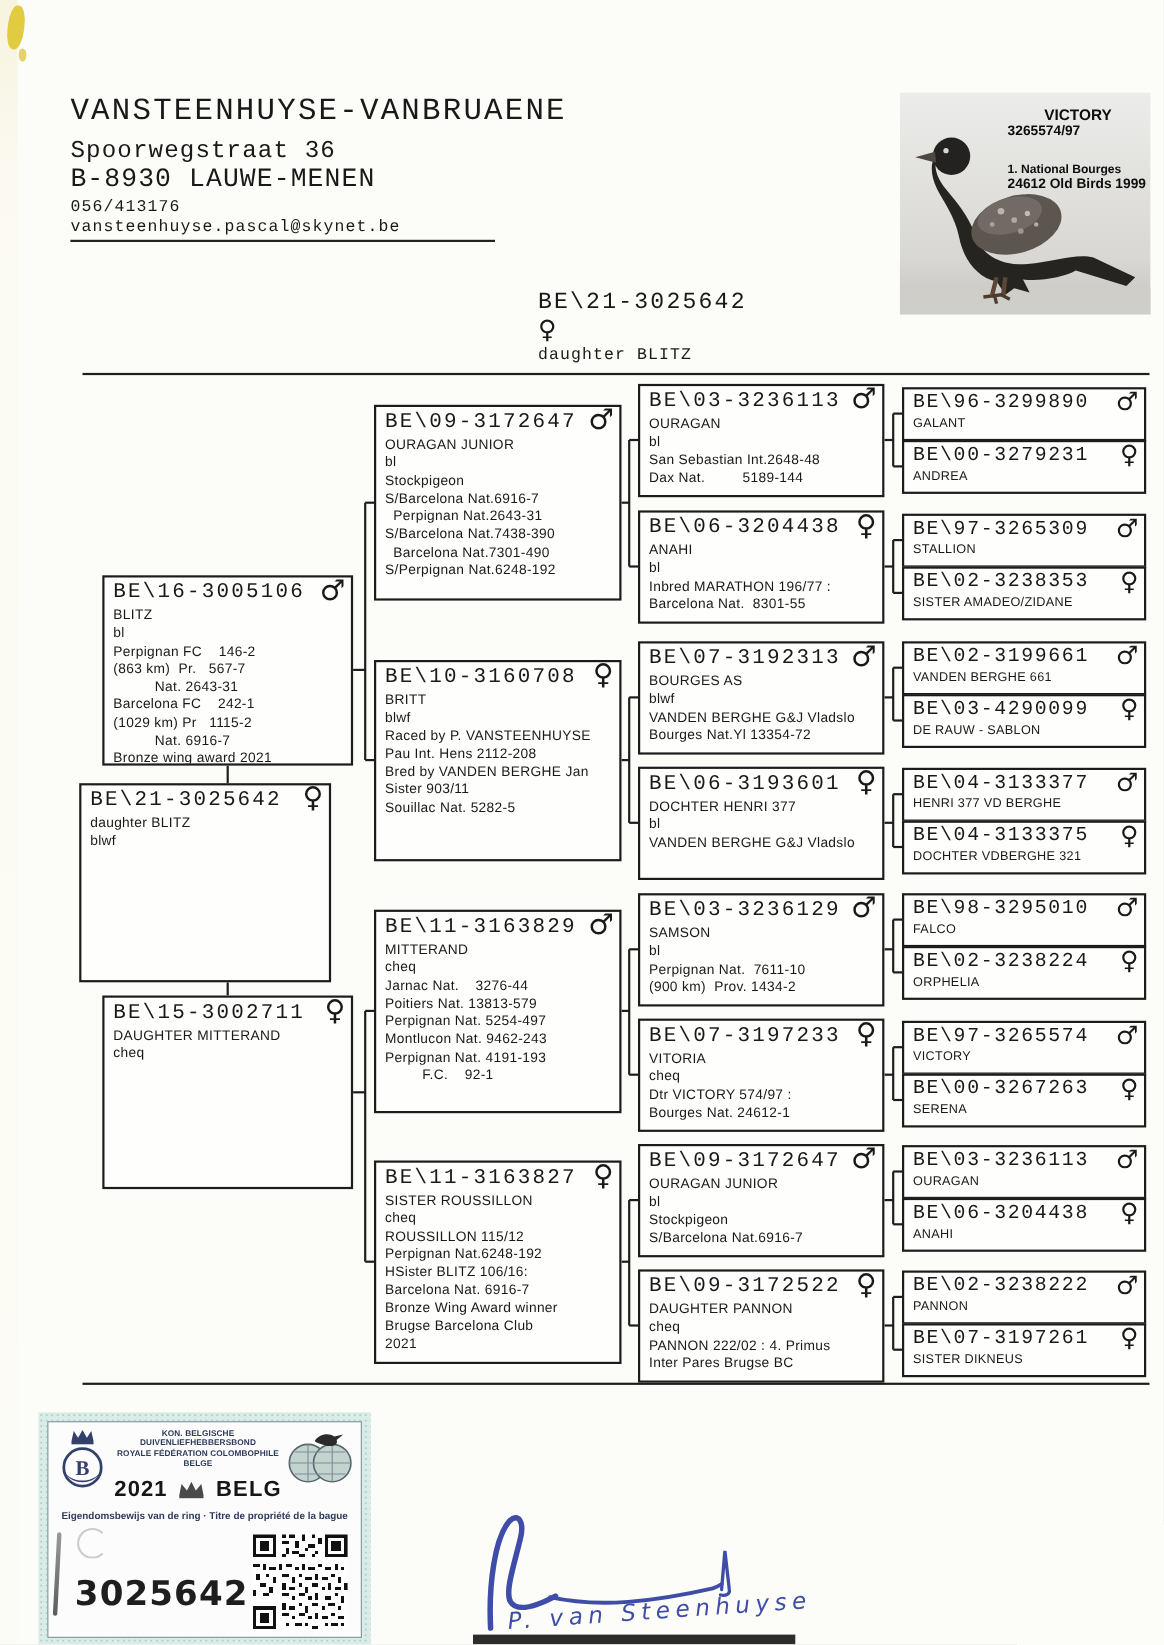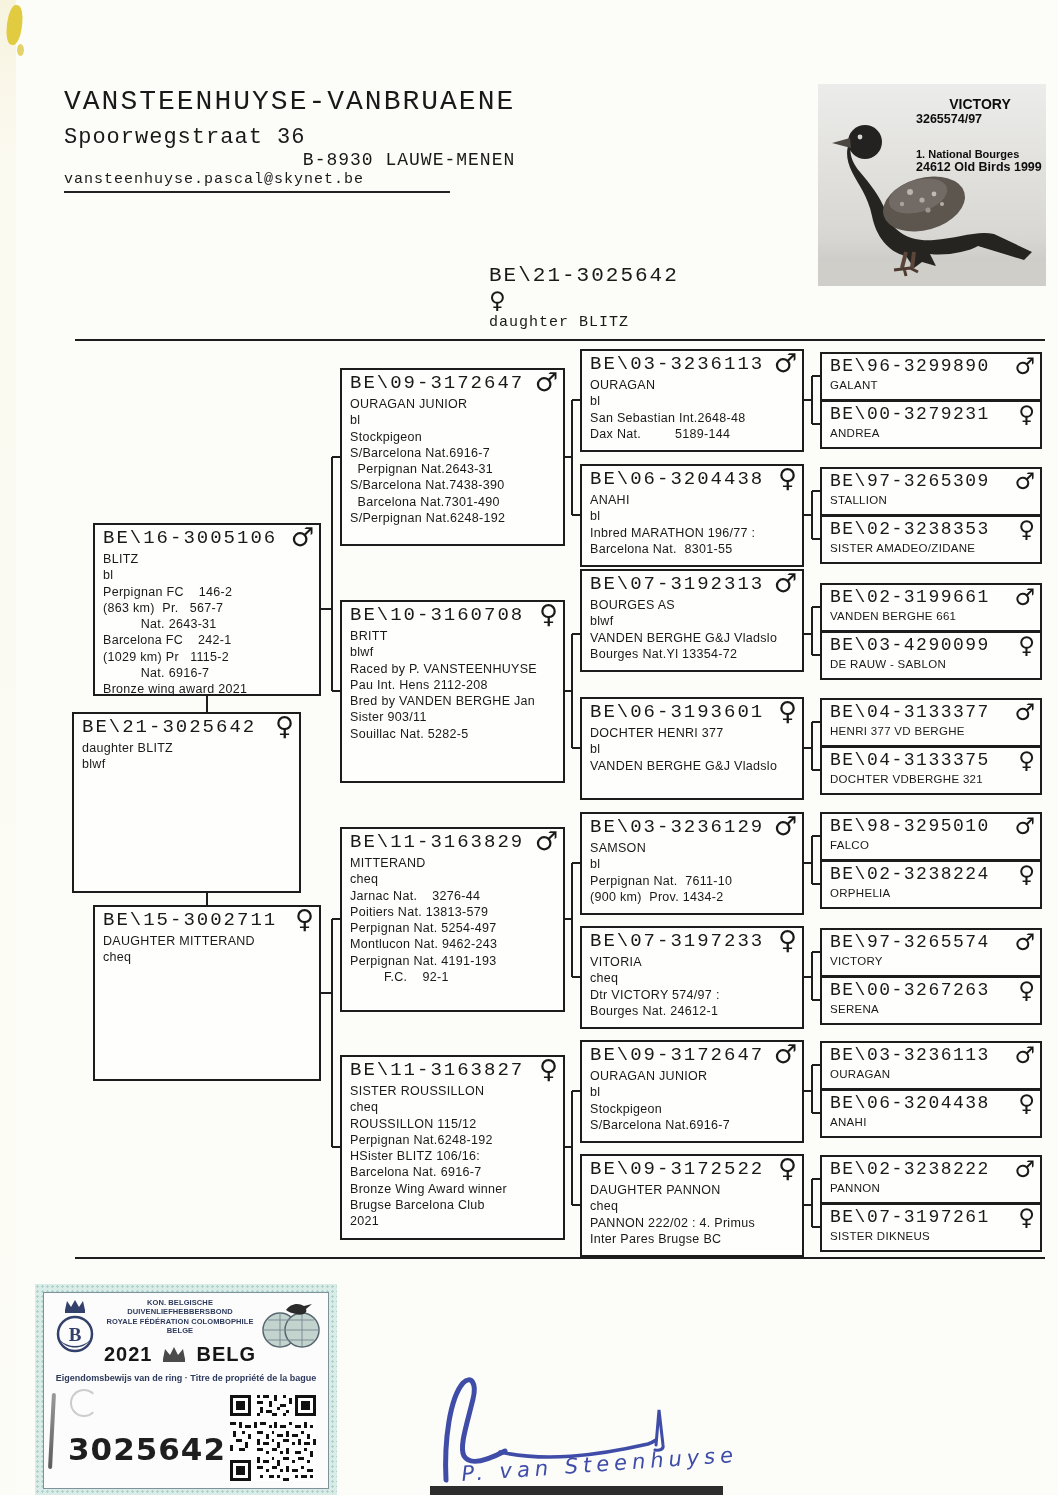--- a/index.html
+++ b/index.html
@@ -8,21 +8,21 @@
   .edge-strip{position:absolute;left:0;top:0;width:16px;height:100%;
         background:linear-gradient(180deg,#f5f1d8 0%,#fbf9ee 10%,#fcfcf6 100%);opacity:.8;}
   .corner-blob{position:absolute;left:7px;top:5px;width:15px;height:40px;background:#e0cb41;
         border-radius:45%;transform:rotate(7deg);}
   .corner-blob2{position:absolute;left:17px;top:44px;width:7px;height:12px;background:#e4d36a;border-radius:50%;}
 
   
   .owner{position:absolute;left:64px;top:86px;}
   .owner-name{font-size:28px;letter-spacing:2px;}
   .owner-street{font-size:22px;letter-spacing:1px;margin-top:8px;}
-  .owner-city{font-size:18px;letter-spacing:1px;text-align:right;}
+  .owner-city{font-size:24px;letter-spacing:1px;}
   .owner-phone{font-size:15px;margin-top:3px;letter-spacing:1px;}
   .owner-email{font-size:15px;letter-spacing:1px;border-bottom:2px solid #222;
         display:inline-block;padding:0 86px 3px 0;}
 
   
   .photo{position:absolute;left:818px;top:84px;width:228px;height:202px;margin:0;}
   .photo svg{display:block;}
   .photo-caption{position:absolute;top:12px;left:98px;right:2px;
         font-family:"Liberation Sans",sans-serif;font-weight:bold;color:#0d0d0d;}
   .cap-name{font-size:14px;text-align:center;}
@@ -83,20 +83,21 @@
 
 <div class="page">
   <div class="edge-strip"></div>
   <div class="corner-blob"></div>
   <div class="corner-blob2"></div>
 
   <header class="owner">
     <div class="owner-name">VANSTEENHUYSE-VANBRUAENE</div>
     <div class="owner-street">Spoorwegstraat 36</div>
     <div class="owner-city">B-8930 LAUWE-MENEN</div>
+    <div class="owner-phone">056/413176</div>
     <div><span class="owner-email">vansteenhuyse.pascal@skynet.be</span></div>
   </header>
 
   <figure class="photo">
     <svg width="228" height="202" viewBox="0 0 228 202">
       <defs>
         <linearGradient id="pbg" x1="0" y1="0" x2="0" y2="1">
           <stop offset="0" stop-color="#ececea"></stop>
             <stop offset="0.75" stop-color="#d8d7d3"></stop>
             <stop offset="1" stop-color="#c4c3bf"></stop>
@@ -274,21 +275,21 @@
 San Sebastian Int.2648-48
 Dax Nat.         5189-144</pre>
   </div>
   <div class="pbox" style="left:580px;top:464px;width:224px;height:103px">
     <div class="pbox-head"><span class="pbox-ring">BE\06-3204438</span><span class="pbox-sex">♀</span></div>
     <pre class="pbox-details">ANAHI
 bl
 Inbred MARATHON 196/77 :
 Barcelona Nat.  8301-55</pre>
   </div>
-  <div class="pbox" style="left:580px;top:569px;width:224px;height:103px">
+  <div class="pbox" style="left:580px;top:583px;width:224px;height:103px">
     <div class="pbox-head"><span class="pbox-ring">BE\07-3192313</span><span class="pbox-sex">♂</span></div>
     <pre class="pbox-details">BOURGES AS
 blwf
 VANDEN BERGHE G&amp;J Vladslo
 Bourges Nat.Yl 13354-72</pre>
   </div>
   <div class="pbox" style="left:580px;top:697px;width:224px;height:103px">
     <div class="pbox-head"><span class="pbox-ring">BE\06-3193601</span><span class="pbox-sex">♀</span></div>
     <pre class="pbox-details">DOCHTER HENRI 377
 bl

